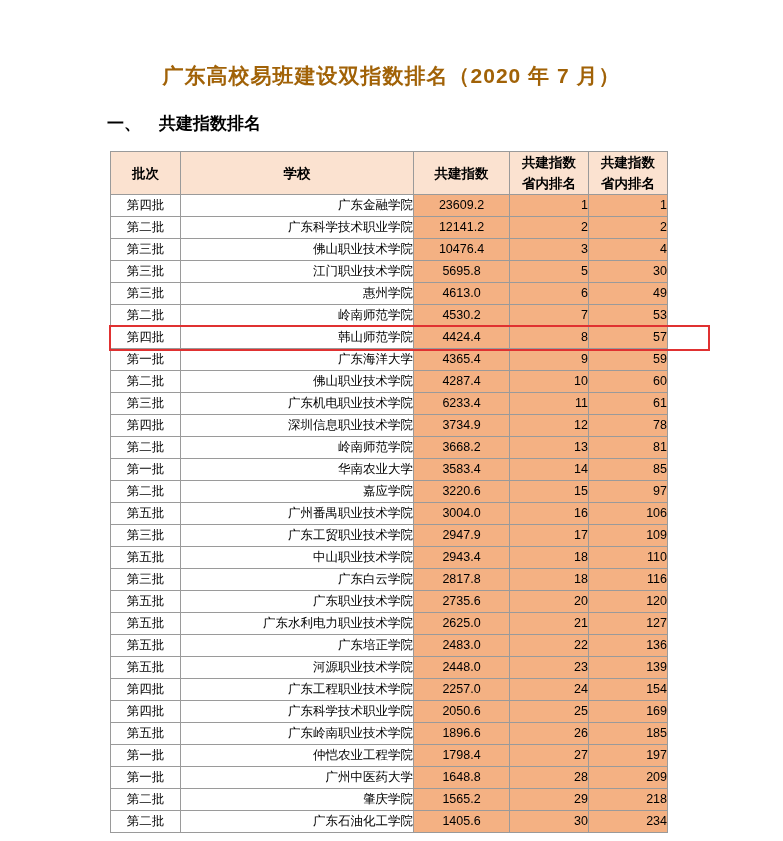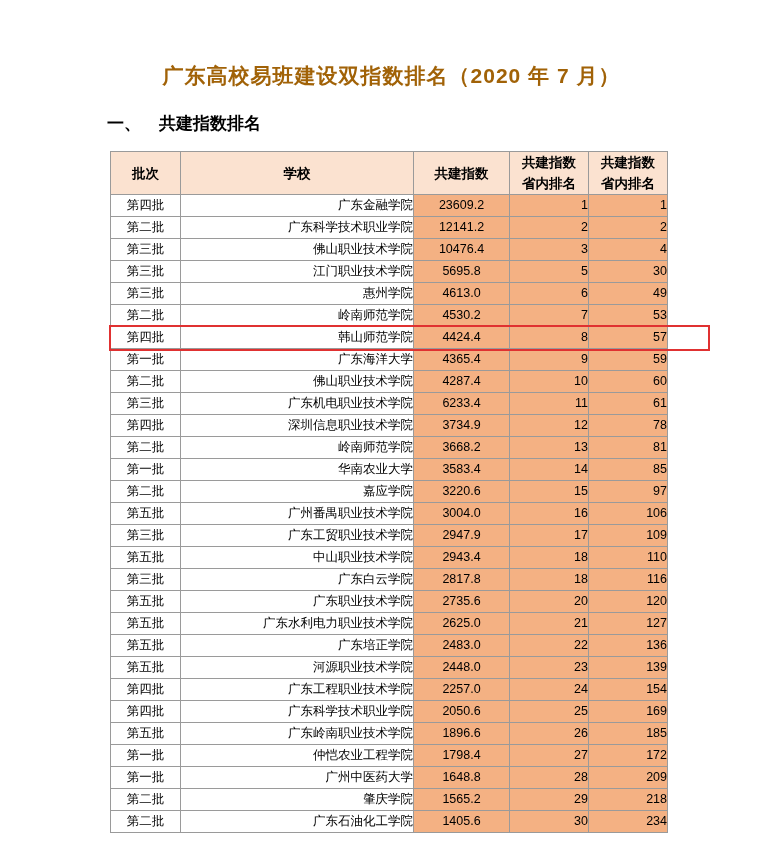--- a/index.html
+++ b/index.html
@@ -320,21 +320,21 @@
           <td class="school">广东岭南职业技术学院</td>
           <td class="index">1896.6</td>
           <td class="prov">26</td>
           <td class="nat">185</td>
         </tr>
         <tr>
           <td class="batch">第一批</td>
           <td class="school">仲恺农业工程学院</td>
           <td class="index">1798.4</td>
           <td class="prov">27</td>
-          <td class="nat">172</td>
+          <td class="nat">197</td>
         </tr>
         <tr>
           <td class="batch">第一批</td>
           <td class="school">广州中医药大学</td>
           <td class="index">1648.8</td>
           <td class="prov">28</td>
           <td class="nat">209</td>
         </tr>
         <tr>
           <td class="batch">第二批</td>

